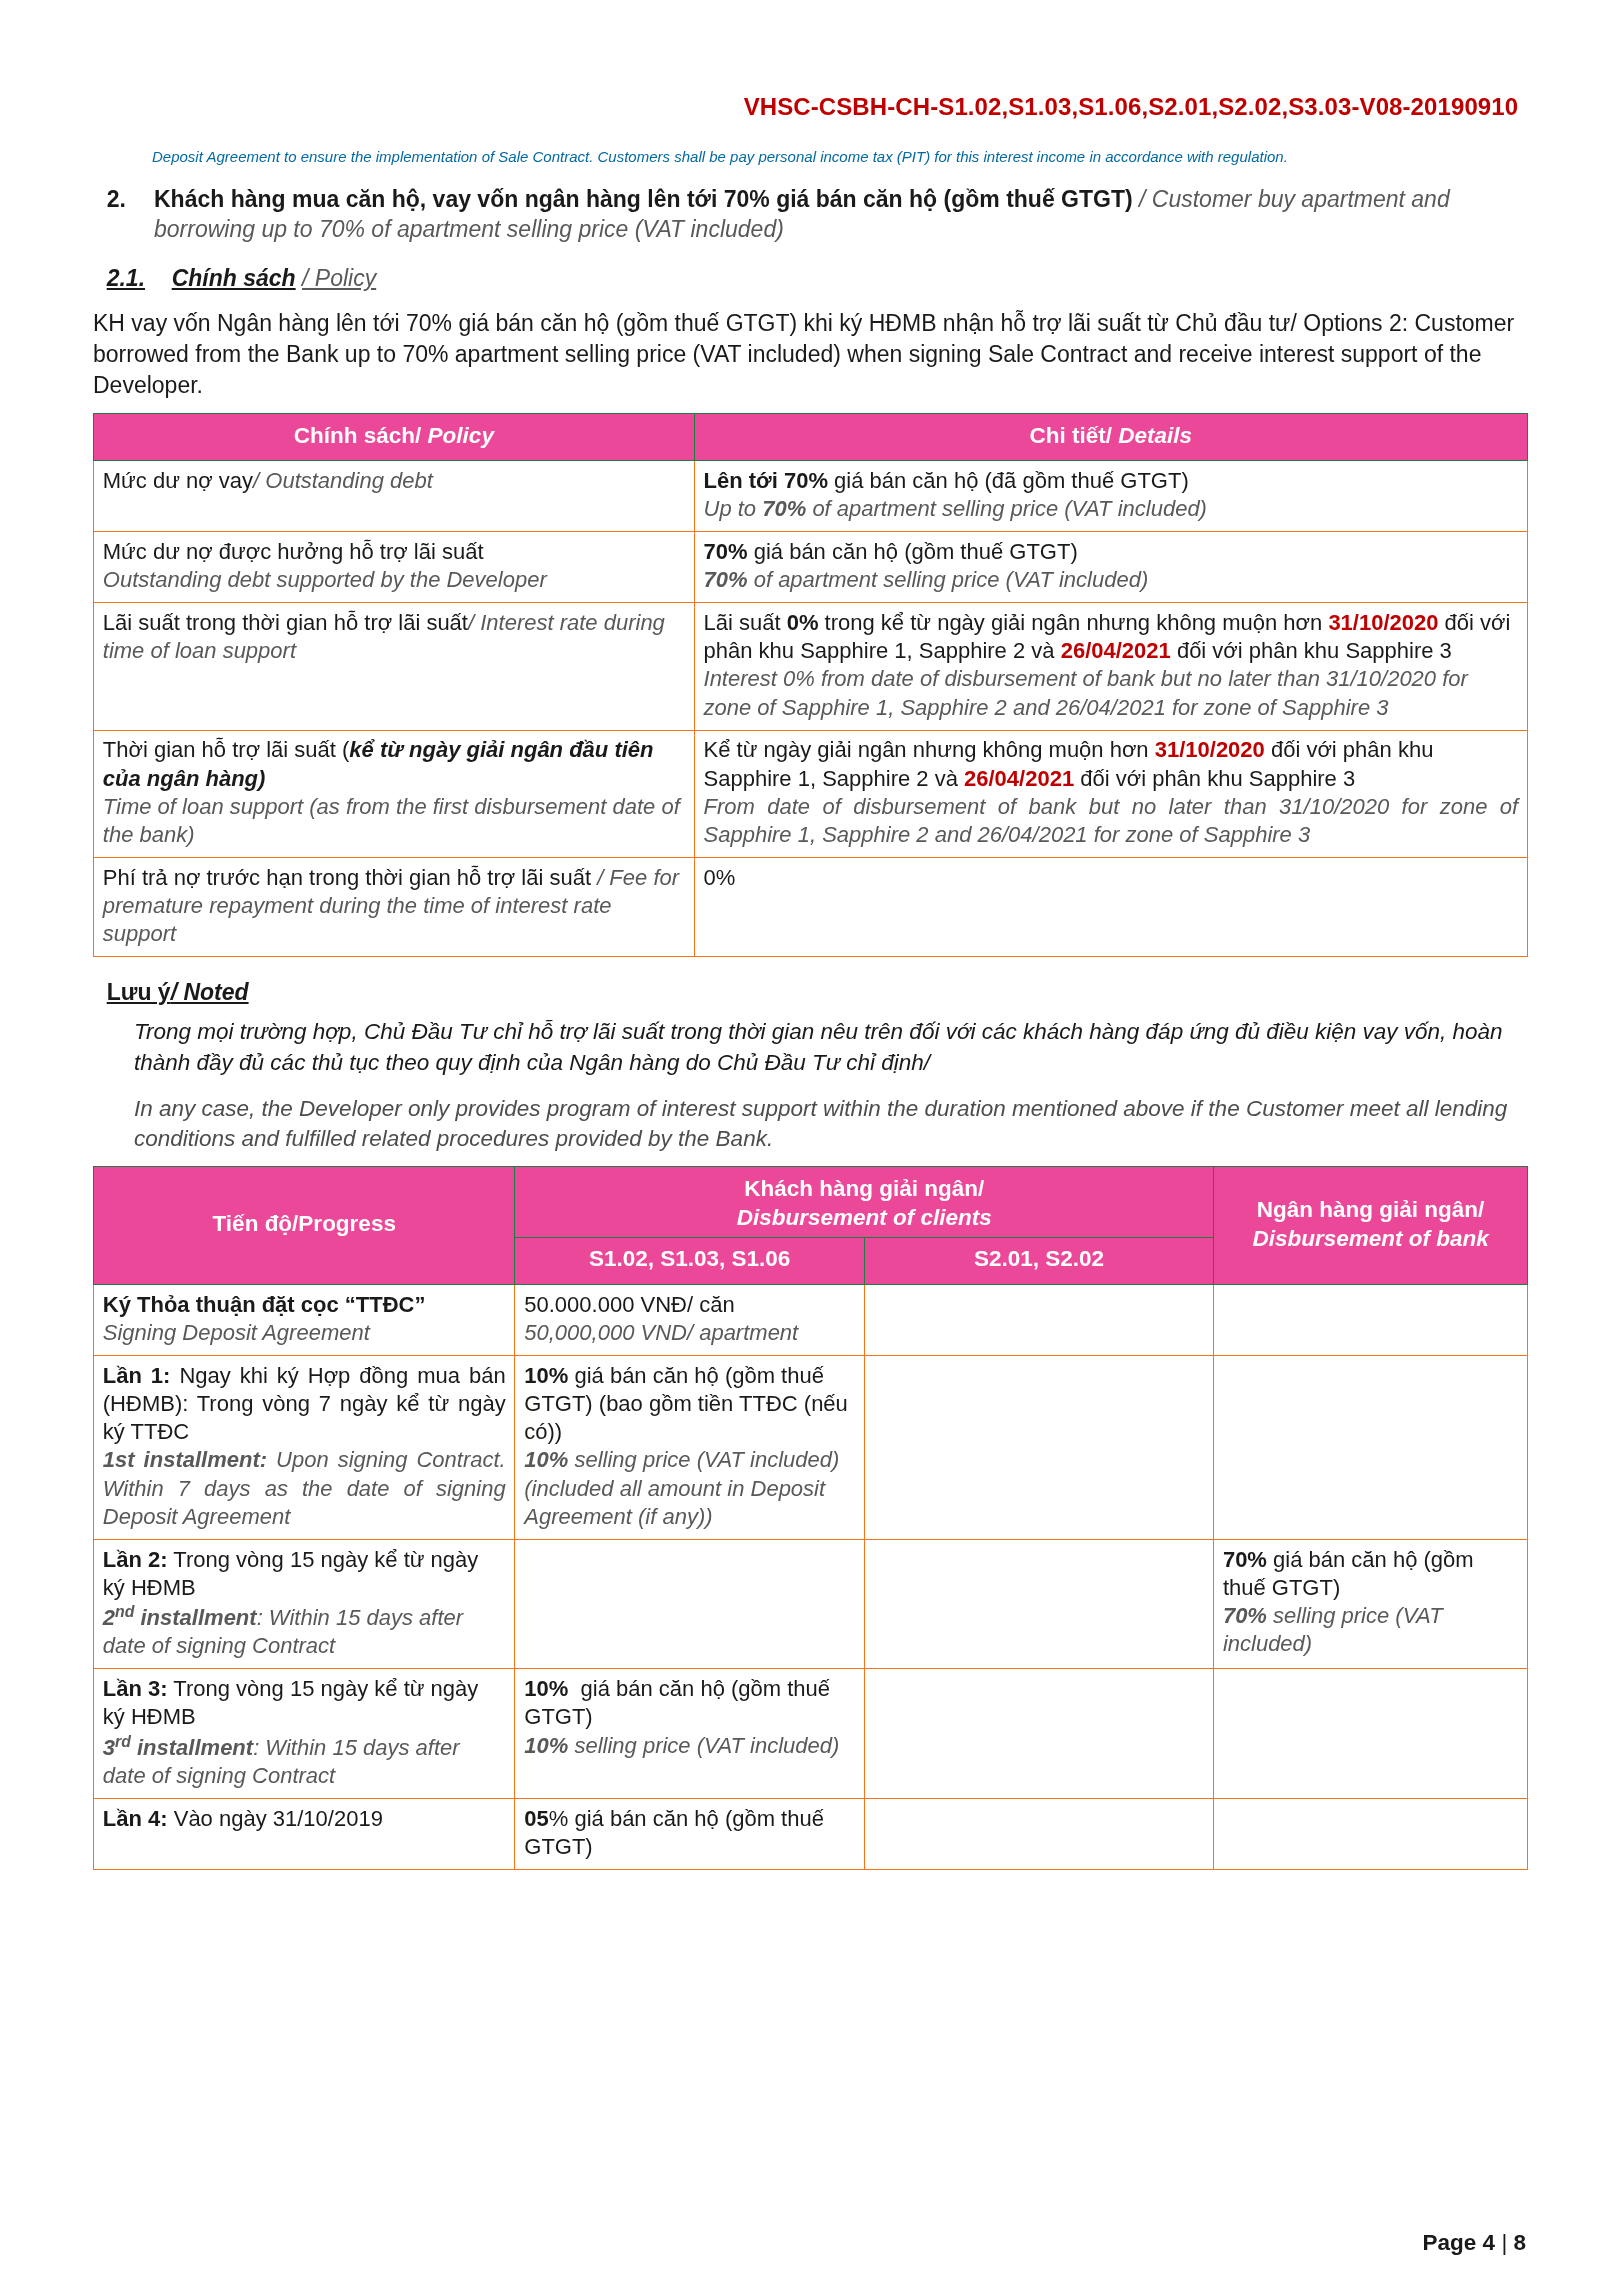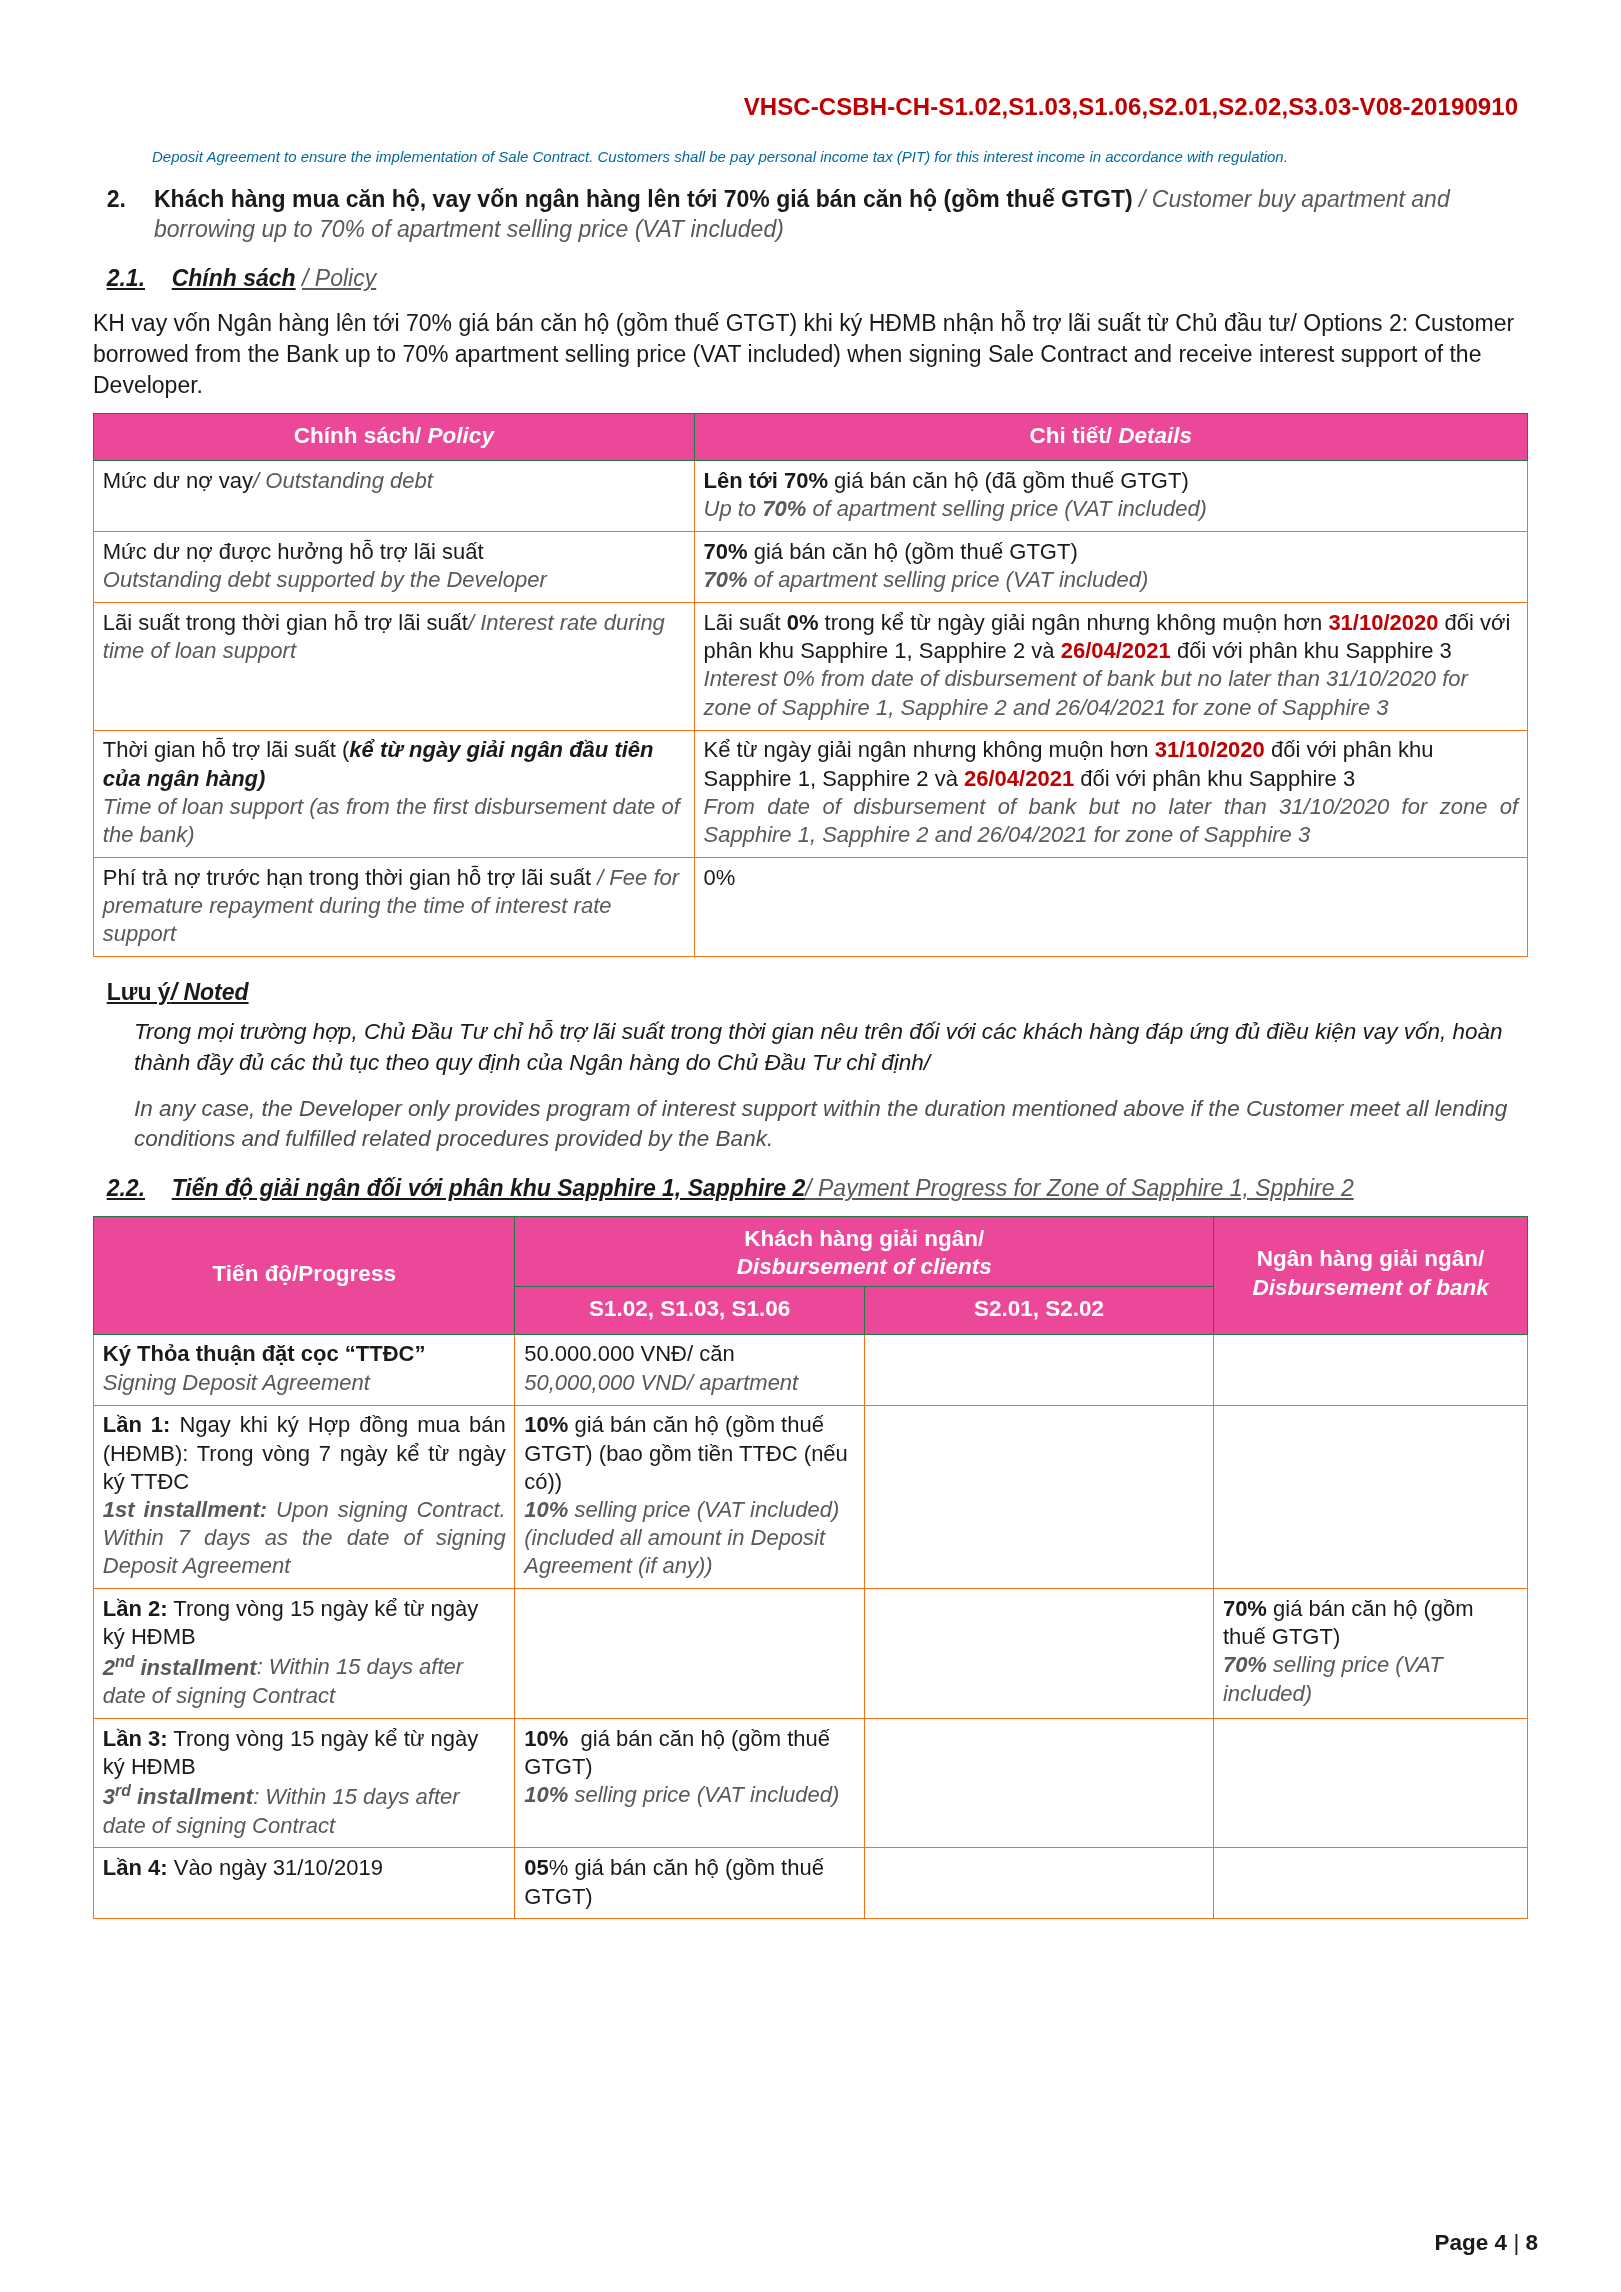--- a/index.html
+++ b/index.html
@@ -129,21 +129,21 @@
 
   .progress-head th.top {
     padding-bottom: 3.9px;
   }
   .vert-mid { vertical-align: middle !important; }
 
   .small-sup { font-size: 0.72em; vertical-align: super; }
 
   .footer {
     position: absolute;
-    right: 83px;
+    right: 95px;
     bottom: 37px;
     font-size: 22.5px;
   }
   .footer .pg { font-weight: bold; }
 </style>
 </head>
 <body>
 
 <div class="page">
 
@@ -210,24 +210,20 @@
         <td>0%</td>
       </tr>
     </tbody>
   </table>
 
   <div class="noted-title"><span>Lưu ý</span><span class="en">/ Noted</span></div>
 
   <div class="noted-body">Trong mọi trường hợp, Chủ Đầu Tư chỉ hỗ trợ lãi suất trong thời gian nêu trên đối với các khách hàng đáp ứng đủ điều kiện vay vốn, hoàn thành đầy đủ các thủ tục theo quy định của Ngân hàng do Chủ Đầu Tư chỉ định/</div>
   <div class="noted-body en">In any case, the Developer only provides program of interest support within the duration mentioned above if the Customer meet all lending conditions and fulfilled related procedures provided by the Bank.</div>
 
-  <div class="sub-head">
-    <div class="num">2.2.</div>
-    <div class="txt"><span class="bd-u">Tiến độ giải ngân đối với phân khu Sapphire 1, Sapphire 2</span><span class="it gray" style="text-decoration:underline">/ Payment Progress for Zone of Sapphire 1, Spphire 2</span></div>
-  </div>
 
   <table class="tbl">
     <thead>
       <tr class="progress-head">
         <th rowspan="2" class="vert-mid" style="width:28.5%">Tiến độ/Progress</th>
         <th colspan="2" class="top">
           <div>Khách hàng giải ngân/</div>
           <div class="it">Disbursement of clients</div>
         </th>
         <th rowspan="2" class="vert-mid" style="width:21%">

